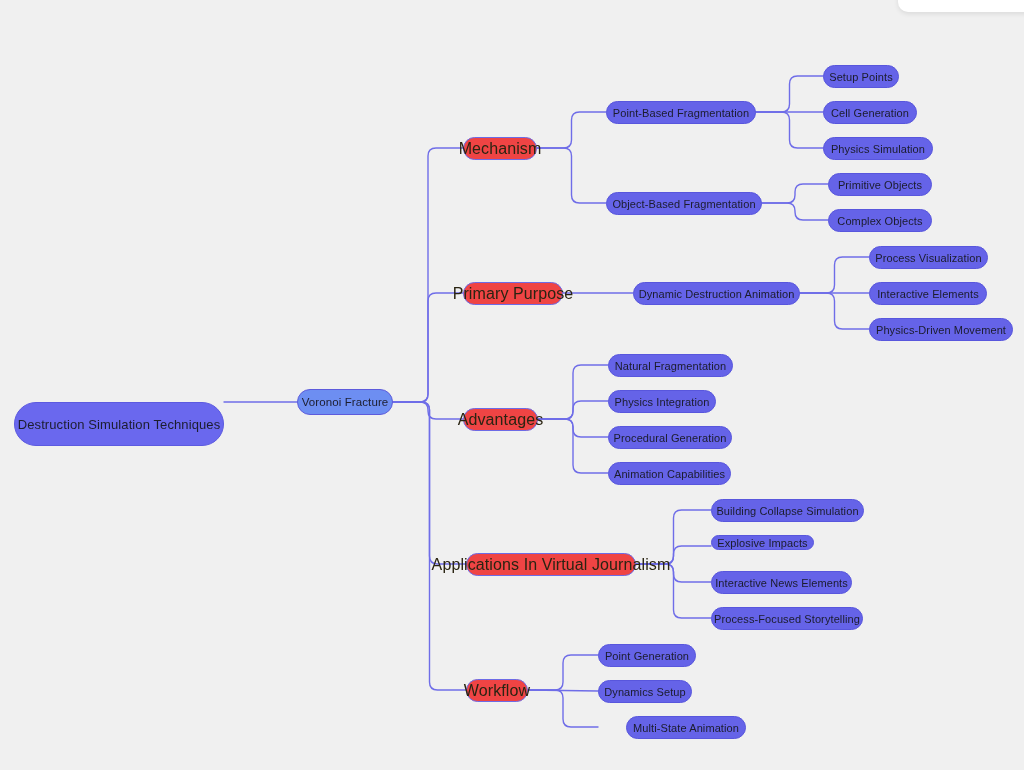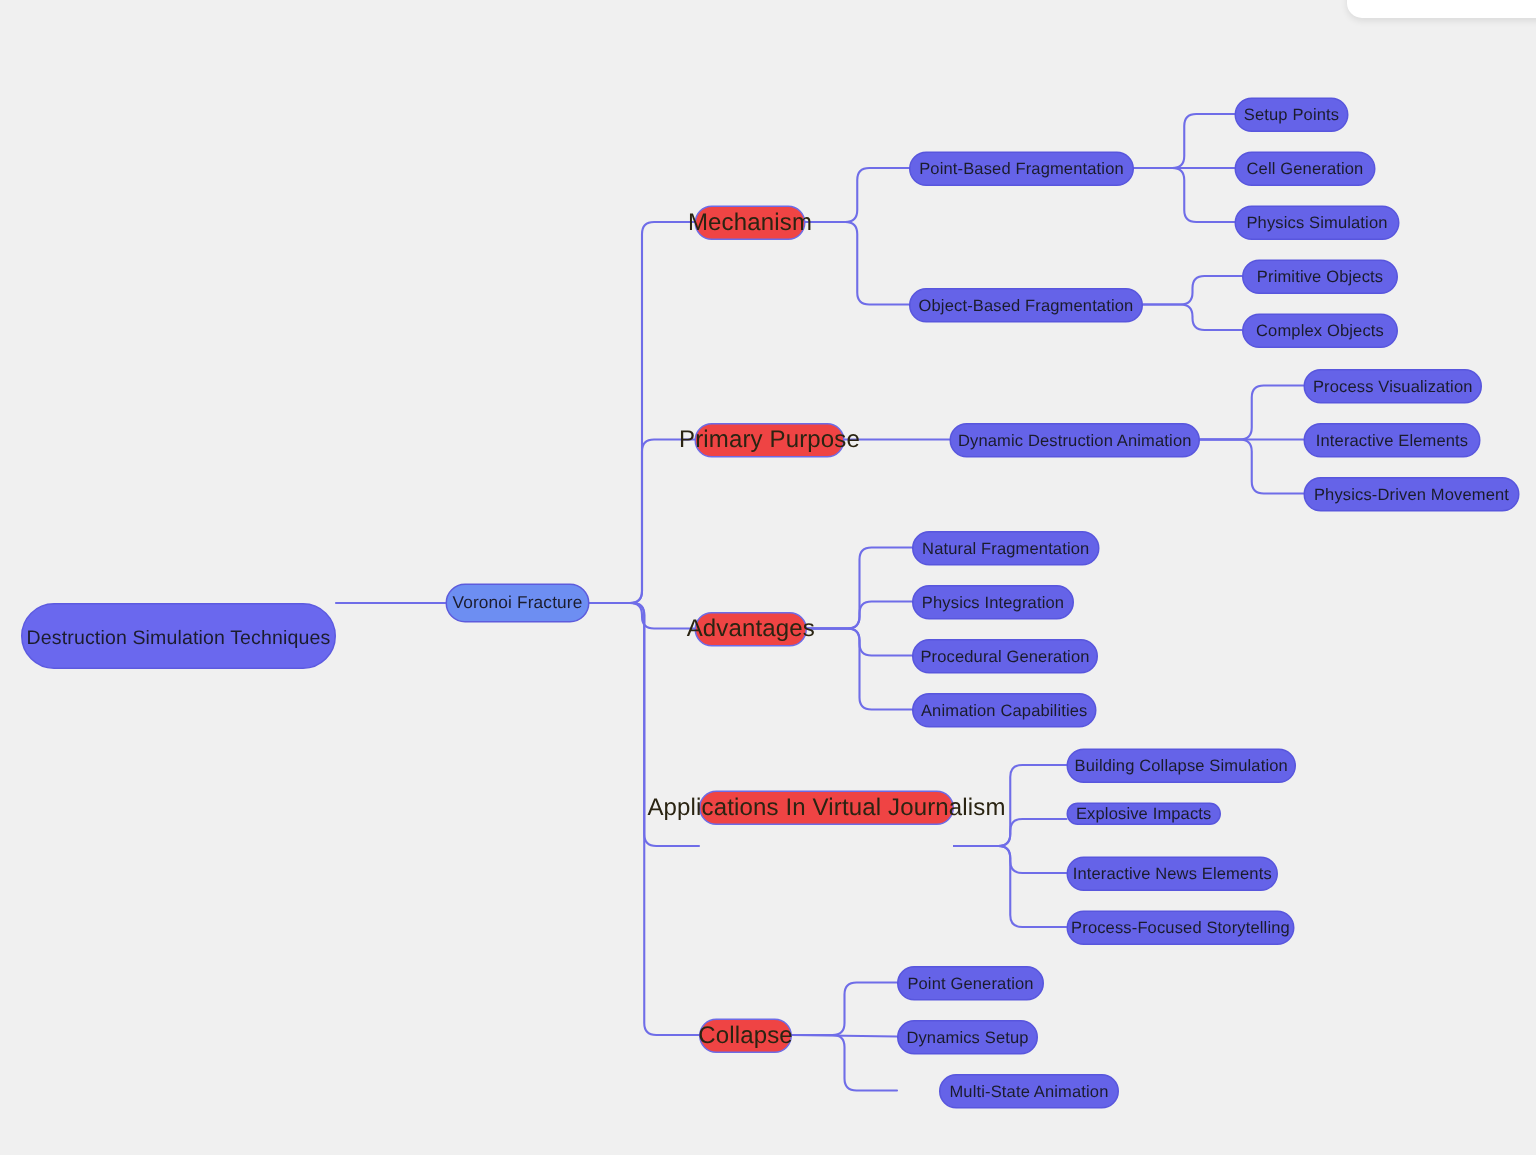--- a/index.html
+++ b/index.html
@@ -163,37 +163,37 @@
       </div>
       <div class="node node-purple" style="left: 608px; top: 390px; width: 108px; height: 23px;">
         <span>Physics Integration</span>
       </div>
       <div class="node node-purple" style="left: 608px; top: 426px; width: 124px; height: 23px;">
         <span>Procedural Generation</span>
       </div>
       <div class="node node-purple" style="left: 608px; top: 462px; width: 123px; height: 23px;">
         <span>Animation Capabilities</span>
       </div>
-      <div class="node node-l2" style="left: 466px; top: 527px; width: 170px; height: 23px; text-align: right;">
+      <div class="node node-l2" style="left: 466px; top: 553px; width: 170px; height: 23px; text-align: right;">
         <span>Applications In Virtual Journalism</span>
       </div>
       <div class="node node-purple" style="left: 711px; top: 499px; width: 153px; height: 23px;">
         <span>Building Collapse Simulation</span>
       </div>
       <div class="node node-purple" style="left: 711px; top: 535px; width: 103px; height: 15px;">
         <span>Explosive Impacts</span>
       </div>
       <div class="node node-purple" style="left: 711px; top: 571px; width: 141px; height: 23px;">
         <span>Interactive News Elements</span>
       </div>
       <div class="node node-purple" style="left: 711px; top: 607px; width: 152px; height: 23px;">
         <span>Process-Focused Storytelling</span>
       </div>
       <div class="node node-l2" style="left: 466px; top: 679px; width: 62px; height: 23px;">
-        <span>Collapse</span>
+        <span>Workflow</span>
       </div>
       <div class="node node-purple" style="left: 598px; top: 644px; width: 98px; height: 23px;">
         <span>Point Generation</span>
       </div>
       <div class="node node-purple" style="left: 598px; top: 680px; width: 94px; height: 23px;">
         <span>Dynamics Setup</span>
       </div>
       <div class="node node-purple" style="left: 626px; top: 716px; width: 120px; height: 23px;">
         <span>Multi-State Animation</span>
       </div>

